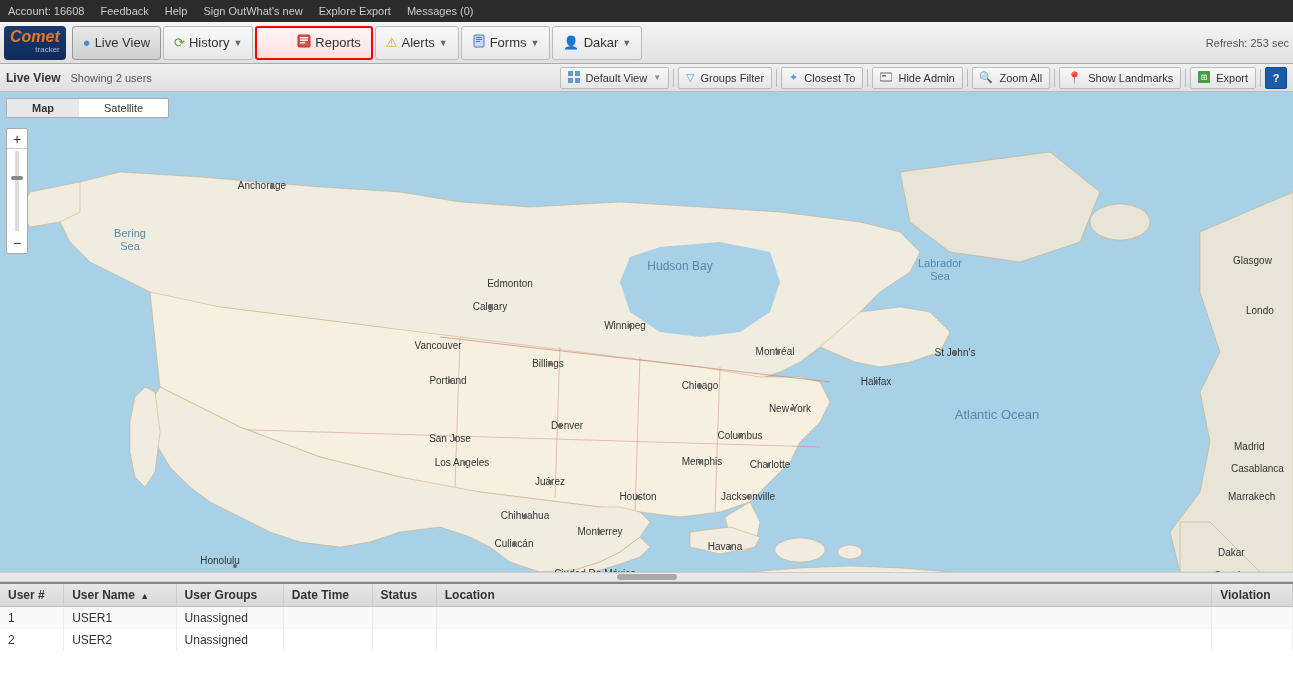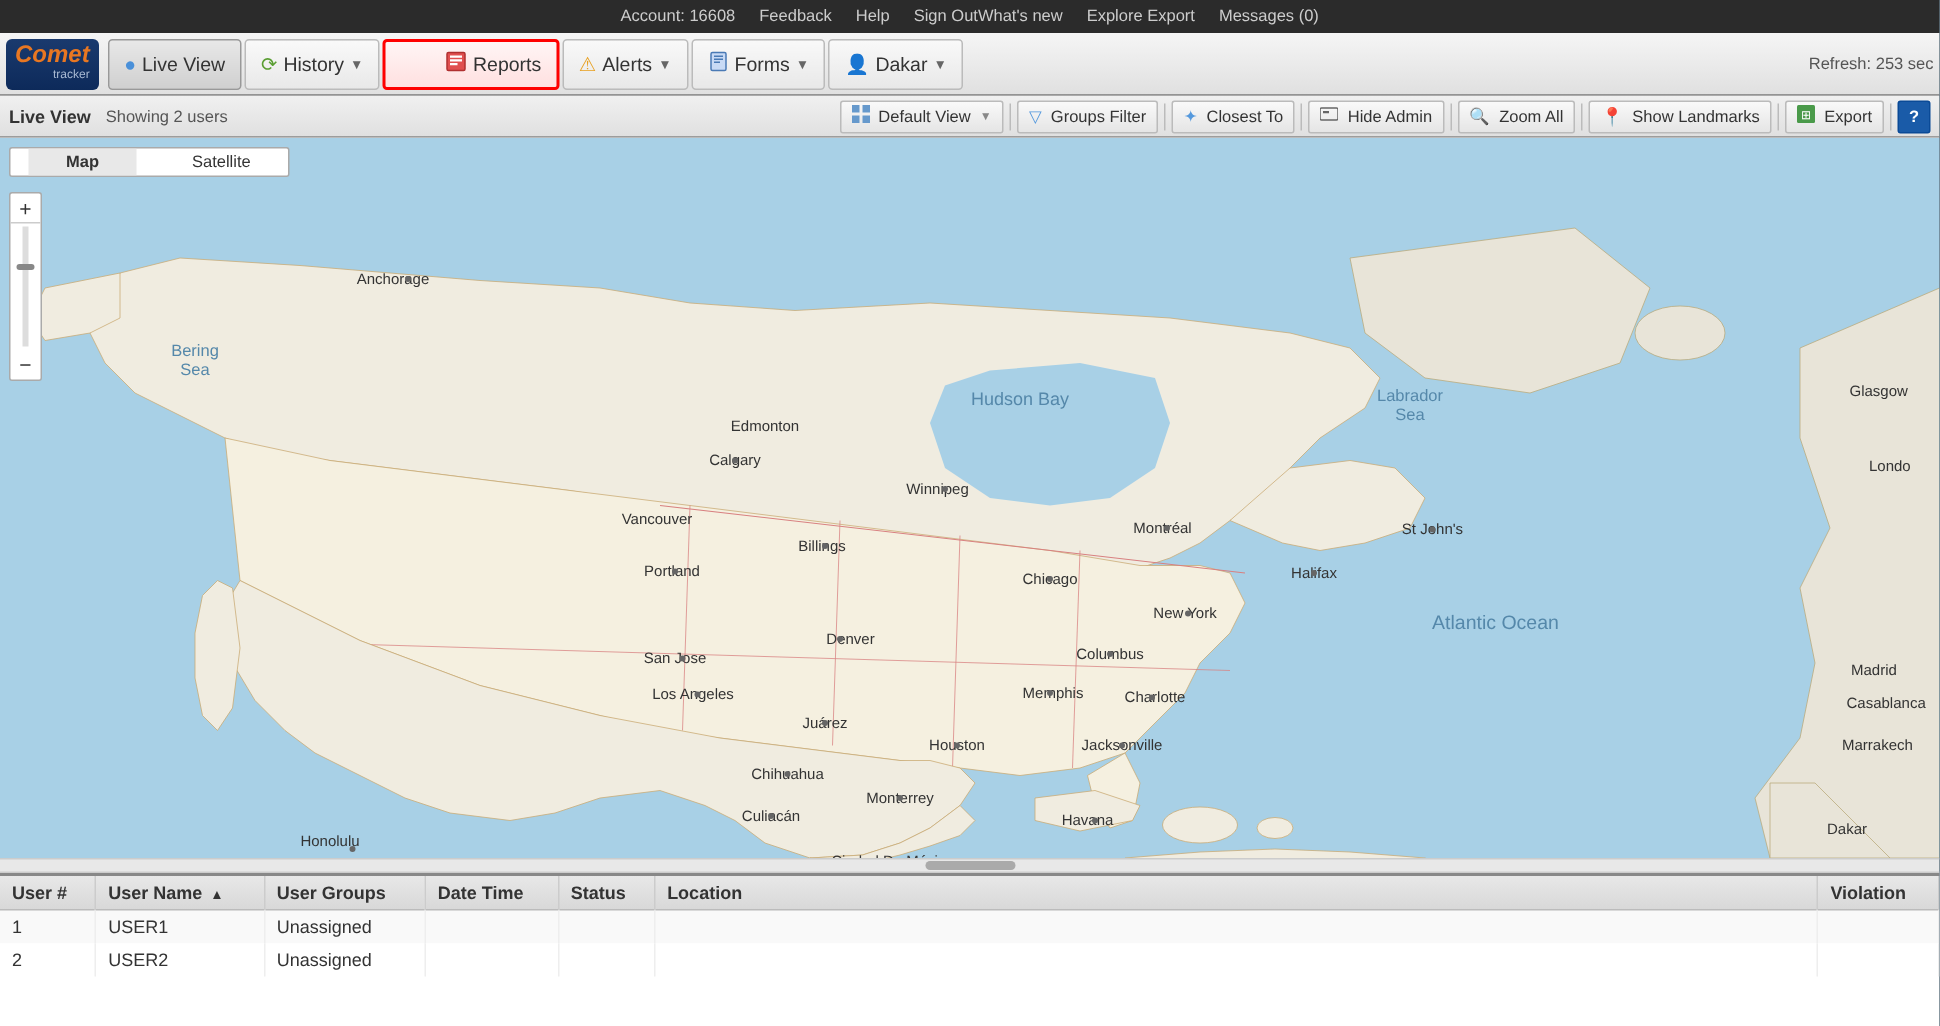--- a/index.html
+++ b/index.html
@@ -2,21 +2,21 @@
 <html><head>
   <meta charset="utf-8">
   <style>
     * { margin: 0; padding: 0; box-sizing: border-box; }
     body { font-family: Arial, sans-serif; font-size: 12px; background: #1a1a1a; width: 1293px; height: 684px; overflow: hidden; }
 
     
     #top-bar {
       display: flex;
       align-items: center;
-      justify-content: center;
+      justify-content: flex-start;
       background: #2b2b2b;
       height: 22px;
       padding: 0 8px;
       color: #ccc;
       font-size: 11px;
     }
     #top-bar-left { display: flex; gap: 16px; }
     #top-bar-right { display: flex; gap: 16px; }
     #top-bar a { color: #ccc; text-decoration: none; cursor: pointer; }
 
@@ -130,21 +130,20 @@
       background: white;
       border: 1px solid #aaa;
       border-radius: 2px;
       overflow: hidden;
     }
     .map-tab {
       padding: 3px 25px;
       font-size: 11px;
       cursor: pointer;
       color: #333;
-      margin-left: 12px;
     }
     .map-tab.active { background: #e8e8e8; font-weight: bold; }
 
     
     #zoom-controls {
       position: absolute;
       top: 36px; left: 6px;
       z-index: 10;
       display: flex;
       flex-direction: column;

